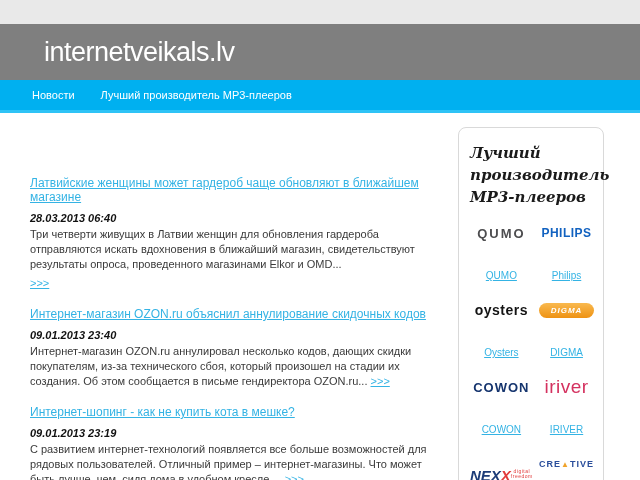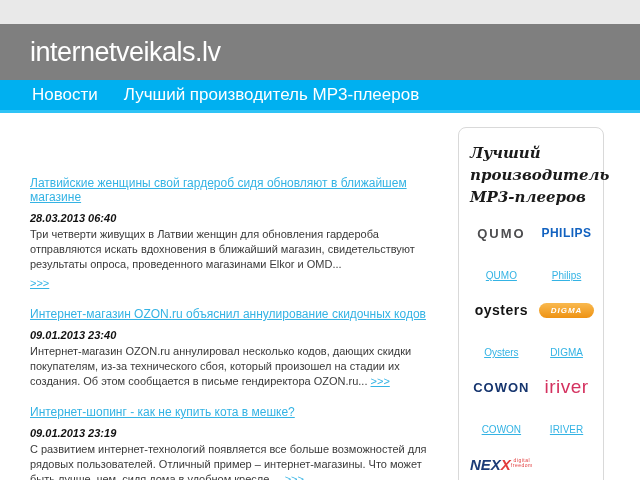--- a/index.html
+++ b/index.html
@@ -1,26 +1,26 @@
 <!DOCTYPE html>
 <html><head>
 <meta charset="utf-8">
 <style>
   * { margin:0; padding:0; box-sizing:border-box; }
   html,body { width:640px; height:480px; overflow:hidden; background:#fff;
               font-family:"Liberation Sans", sans-serif; }
 
   
   .topstrip { height:24px; background:#e9e9e9; }
-  .header   { height:56px; background:#7f7f7f; display:flex; align-items:center; padding-left:30px; }
+  .header   { height:56px; background:#7f7f7f; display:flex; align-items:center; padding-left:44px; }
   .site-title { color:#ffffff; font-size:27px; font-weight:400; letter-spacing:-0.5px; }
 
   .nav { height:33px; background:#00b0f0; border-bottom:3px solid #2ec3f6;
          display:flex; align-items:center; padding-left:32px; gap:26px; }
-  .nav-item { color:#ffffff; font-size:17px; text-decoration:none; cursor:pointer; }
+  .nav-item { color:#ffffff; font-size:11px; text-decoration:none; cursor:pointer; }
 
   
   .main { position:absolute; left:30px; top:176px; width:416px; }
   .article { margin-bottom:13px; }
   .article-title { display:inline-block; color:#34b3e4; font-size:12px;
                    text-decoration:underline; cursor:pointer; }
   .article-date  { font-size:11px; font-weight:bold; font-style:italic; color:#111;
                    margin:7px 0 3px; }
   .article-body  { font-size:11px; line-height:15px; color:#3a3a3a; }
   .more-link { color:#34b3e4; font-size:11px; text-decoration:underline; cursor:pointer; }
@@ -66,21 +66,21 @@
 </div>
 
 <div class="nav">
   <a class="nav-item">Новости</a>
   <a class="nav-item">Лучший производитель МР3-плееров</a>
 </div>
 
 <div class="main">
 
   <div class="article">
-    <a class="article-title">Латвийские женщины свой гардероб сидя обновляют в ближайшем магазине</a>
+    <a class="article-title">Латвийские женщины может гардероб чаще обновляют в ближайшем магазине</a>
     <div class="article-date">28.03.2013 06:40</div>
     <div class="article-body">
       <span>Три четверти живущих в Латвии женщин для обновления гардероба отправляются искать вдохновения в ближайший магазин, свидетельствуют результаты опроса, проведенного магазинами Elkor и OMD...</span>
       <br>
       <a class="more-link more-block">&gt;&gt;&gt;</a>
     </div>
   </div>
 
   <div class="article">
     <a class="article-title">Интернет-магазин OZON.ru объяснил аннулирование скидочных кодов</a>
@@ -156,20 +156,23 @@
       <div class="logo-box">
         <span class="logo-nexx">
           <span class="nexx-word"><span>NEX</span><span class="nexx-x">X</span></span>
           <span class="nexx-tag">digital freedom</span>
         </span>
       </div>
       <a class="brand-link">Nexx Digital</a>
     </div>
 
     <div class="brand-cell">
+      <div class="logo-box">
+        <span class="logo-creative"><span>CRE</span><span class="creative-tri">▲</span><span>TIVE</span></span>
+      </div>
       <a class="brand-link">Oysters Technology</a>
     </div>
 
     <div class="brand-cell">
       <div class="logo-box" style="height:38px;">
         <svg class="apple-svg" viewBox="0 0 24 28">
           <defs>
             <linearGradient id="ag" x1="0" y1="0" x2="0" y2="1">
               <stop offset="0" stop-color="#d9d9db"></stop>
               <stop offset="0.5" stop-color="#a9aab0"></stop>

